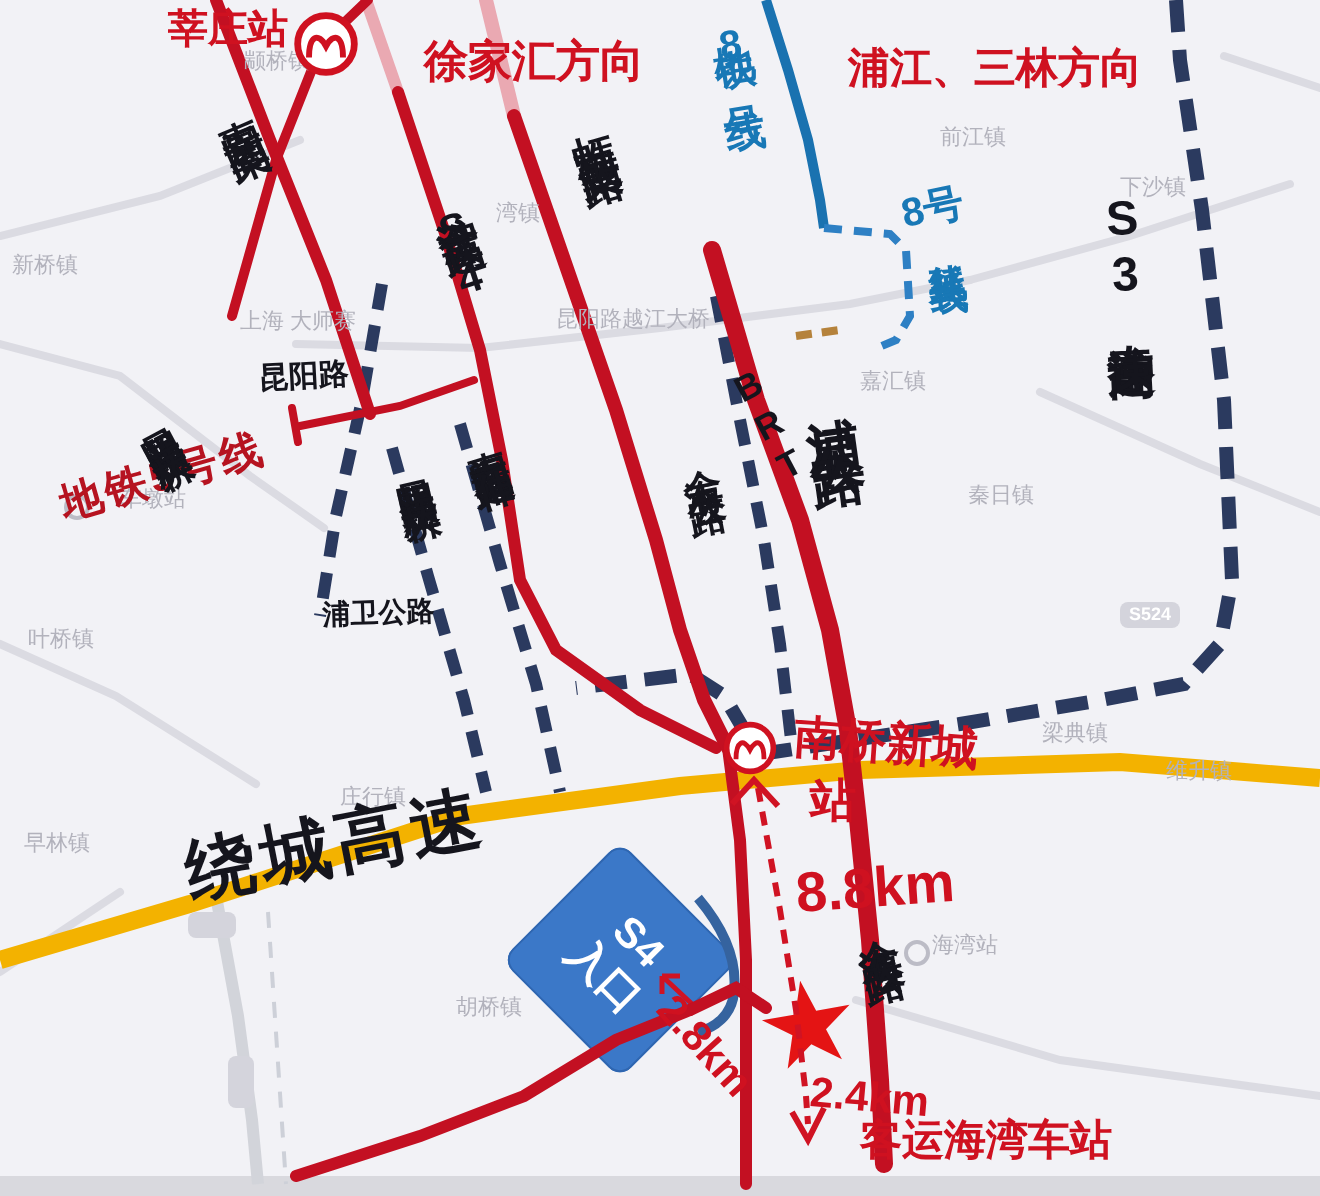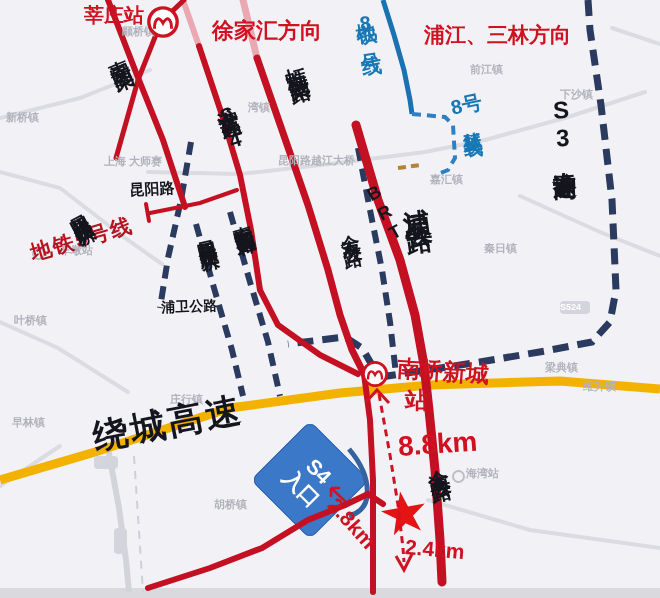--- a/index.html
+++ b/index.html
@@ -5,23 +5,23 @@
   html,body{margin:0;padding:0;background:#e8e8ec;}
   .map{position:relative;width:660px;height:598px;background:#f2f2f6;overflow:hidden;
        font-family:"Liberation Sans","DejaVu Sans",sans-serif;}
   svg.layer{position:absolute;left:0;top:0;}
   .lbl{position:absolute;font-weight:bold;white-space:nowrap;line-height:1.04;transform-origin:0 0;}
   .v{writing-mode:vertical-rl;text-orientation:upright;}
   .red{color:#cf1120;}
   .dred{color:#b61320;}
   .blk{color:#15151d;}
   .blue{color:#1878b6;}
-  .gy{color:#b2b2bc;font-weight:bold;font-size:11px;}
+  .gy{color:#b2b2bc;font-weight:normal;font-size:11px;}
   .shield{position:absolute;background:#d4d4dc;color:#fff;border-radius:4px;font-size:9px;
-          font-weight:bold;line-height:13px;}
+          font-weight:bold;text-align:center;line-height:13px;}
   .ring{position:absolute;width:9px;height:9px;border:2px solid #bcbcc6;border-radius:50%;}
   .s4sign{position:absolute;left:268px;top:438px;width:84px;height:84px;background:#3b78c8;
           border-radius:8px;transform:rotate(45deg);box-shadow:0 0 0 1px #2f66b0 inset;
           display:flex;align-items:center;justify-content:center;}
   .s4sign .txt{color:#fff;font-weight:bold;font-size:21px;text-align:center;line-height:1.15;}
   .star{position:absolute;left:378px;top:484px;font-size:58px;color:#e41414;line-height:1;
         transform:rotate(-10deg);}
   .strip{position:absolute;left:0;top:588px;width:660px;height:10px;background:#d9d9de;}
 </style>
 </head>
@@ -103,20 +103,21 @@
     <path d="M7.5,21 C7.5,11.5 11.5,9.5 15,16 C18.5,9.5 22.5,11.5 22.5,21" stroke="#cf1120" stroke-width="2.6" fill="none"></path>
   </svg>
 
   <div class="star">★</div>
 
   <div class="lbl red" style="left:84px;top:5px;font-size:20px;z-index:5">莘庄站</div>
   <div class="lbl red" style="left:212px;top:20px;font-size:22px;z-index:5">徐家汇方向</div>
   <div class="lbl red" style="left:424px;top:24px;font-size:21px;z-index:5">浦江、三林方向</div>
   <div class="lbl red" style="left:398px;top:357px;font-size:23px;transform:rotate(4deg);z-index:5">南桥新城</div>
   <div class="lbl red" style="left:405px;top:389px;font-size:23px;z-index:5">站</div>
+  <div class="lbl red" style="left:430px;top:560px;font-size:21px;z-index:5">客运海湾车站</div>
 
   <div class="lbl red" style="left:397px;top:432px;font-size:28px;transform:rotate(-4deg);z-index:5">8.8km</div>
   <div class="lbl red" style="left:340px;top:494px;font-size:21px;transform:rotate(48deg);z-index:5">2.8km</div>
   <div class="lbl red" style="left:406px;top:536px;font-size:21px;transform:rotate(5deg);z-index:5">2.4km</div>
 
   <div class="lbl blue v" style="left:352px;top:8px;font-size:20px;letter-spacing:3px;transform:rotate(-9deg);z-index:5">地铁8号线</div>
   <div class="lbl blue" style="left:449px;top:98px;font-size:20px;transform:rotate(-12deg);z-index:5">8号</div>
   <div class="lbl blue v" style="left:461px;top:117px;font-size:19px;letter-spacing:2px;transform:rotate(-5deg);z-index:5">线延长线</div>
   <div class="lbl dred" style="left:28px;top:243px;font-size:21px;letter-spacing:2px;transform:rotate(-16deg);z-index:5">地铁5号线</div>
   <div class="lbl blk v" style="left:361px;top:189px;font-size:18px;letter-spacing:2px;transform:rotate(-28deg);z-index:5">BRT</div>
@@ -128,37 +129,37 @@
   <div class="lbl blk" style="left:129px;top:182px;font-size:15px;transform:rotate(-3deg);z-index:5">昆阳路</div>
   <div class="lbl blk v" style="left:60px;top:208px;font-size:19px;letter-spacing:2px;transform:rotate(-28deg);z-index:5">昆阳路越江大桥</div>
   <div class="lbl blk v" style="left:192px;top:228px;font-size:19px;letter-spacing:2px;transform:rotate(-13deg);z-index:5">昆阳路越江大桥</div>
   <div class="lbl blk" style="left:161px;top:300px;font-size:14px;transform:rotate(-2deg);z-index:5">浦卫公路</div>
   <div class="lbl blk v" style="left:226px;top:214px;font-size:20px;letter-spacing:2px;transform:rotate(-17deg);z-index:5">嘉闵高架延伸</div>
   <div class="lbl blk v" style="left:336px;top:222px;font-size:19px;letter-spacing:5px;transform:rotate(-11deg);z-index:5">金海公路</div>
   <div class="lbl blk v" style="left:398px;top:190px;font-size:27px;letter-spacing:6px;transform:rotate(-8deg);z-index:5">浦星公路</div>
   <div class="lbl blk" style="left:90px;top:420px;font-size:35px;letter-spacing:3px;transform:rotate(-11deg);z-index:5">绕城高速</div>
   <div class="lbl blk v" style="left:422px;top:456px;font-size:21px;letter-spacing:4px;transform:rotate(-13deg);z-index:5">金海公路</div>
 
-  <div class="lbl gy" style="left:6px;top:112px;z-index:2">新桥镇</div>
+  <div class="lbl gy" style="left:6px;top:128px;z-index:2">新桥镇</div>
   <div class="lbl gy" style="left:122px;top:26px;z-index:2">颛桥镇</div>
-  <div class="lbl gy" style="left:104px;top:156px;white-space:normal;width:60px;z-index:2">上海 大师赛</div>
+  <div class="lbl gy" style="left:120px;top:156px;white-space:normal;width:60px;z-index:2">上海 大师赛</div>
   <div class="ring" style="left:32px;top:247px;z-index:2"></div>
   <div class="lbl gy" style="left:60px;top:245px;z-index:2">车墩站</div>
   <div class="lbl gy" style="left:248px;top:102px;z-index:2">湾镇</div>
   <div class="lbl gy" style="left:278px;top:155px;z-index:2">昆阳路越江大桥</div>
   <div class="lbl gy" style="left:470px;top:64px;z-index:2">前江镇</div>
   <div class="lbl gy" style="left:560px;top:89px;z-index:2">下沙镇</div>
-  <div class="lbl gy" style="left:430px;top:174px;z-index:2">嘉汇镇</div>
+  <div class="lbl gy" style="left:430px;top:186px;z-index:2">嘉汇镇</div>
   <div class="lbl gy" style="left:484px;top:243px;z-index:2">秦日镇</div>
-  <div class="lbl gy" style="left:545px;top:362px;z-index:2">梁典镇</div>
+  <div class="lbl gy" style="left:521px;top:362px;z-index:2">梁典镇</div>
   <div class="lbl gy" style="left:583px;top:381px;z-index:2">维升镇</div>
   <div class="lbl gy" style="left:14px;top:315px;z-index:2">叶桥镇</div>
   <div class="lbl gy" style="left:12px;top:417px;z-index:2">早林镇</div>
   <div class="lbl gy" style="left:170px;top:394px;z-index:2">庄行镇</div>
-  <div class="lbl gy" style="left:214px;top:499px;z-index:2">胡桥镇</div>
+  <div class="lbl gy" style="left:228px;top:499px;z-index:2">胡桥镇</div>
   <div class="ring" style="left:452px;top:470px;z-index:2"></div>
   <div class="lbl gy" style="left:466px;top:468px;z-index:2">海湾站</div>
   <div class="shield" style="left:560px;top:301px;width:30px;height:13px;z-index:2">S524</div>
   <div class="shield" style="left:94px;top:456px;width:24px;height:13px;z-index:2"></div>
   <div class="shield" style="left:114px;top:528px;width:13px;height:26px;z-index:2"></div>
 
   <div class="strip"></div>
 </div>
 
 </body></html>

